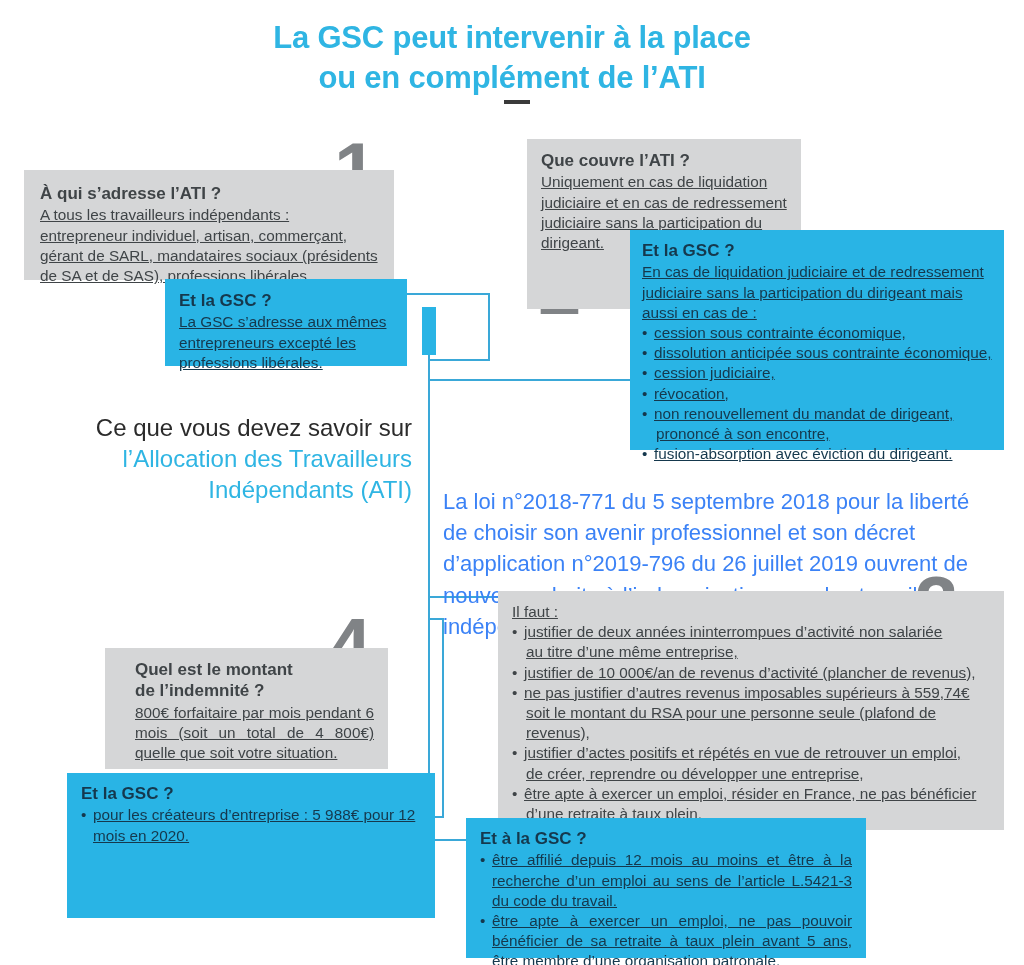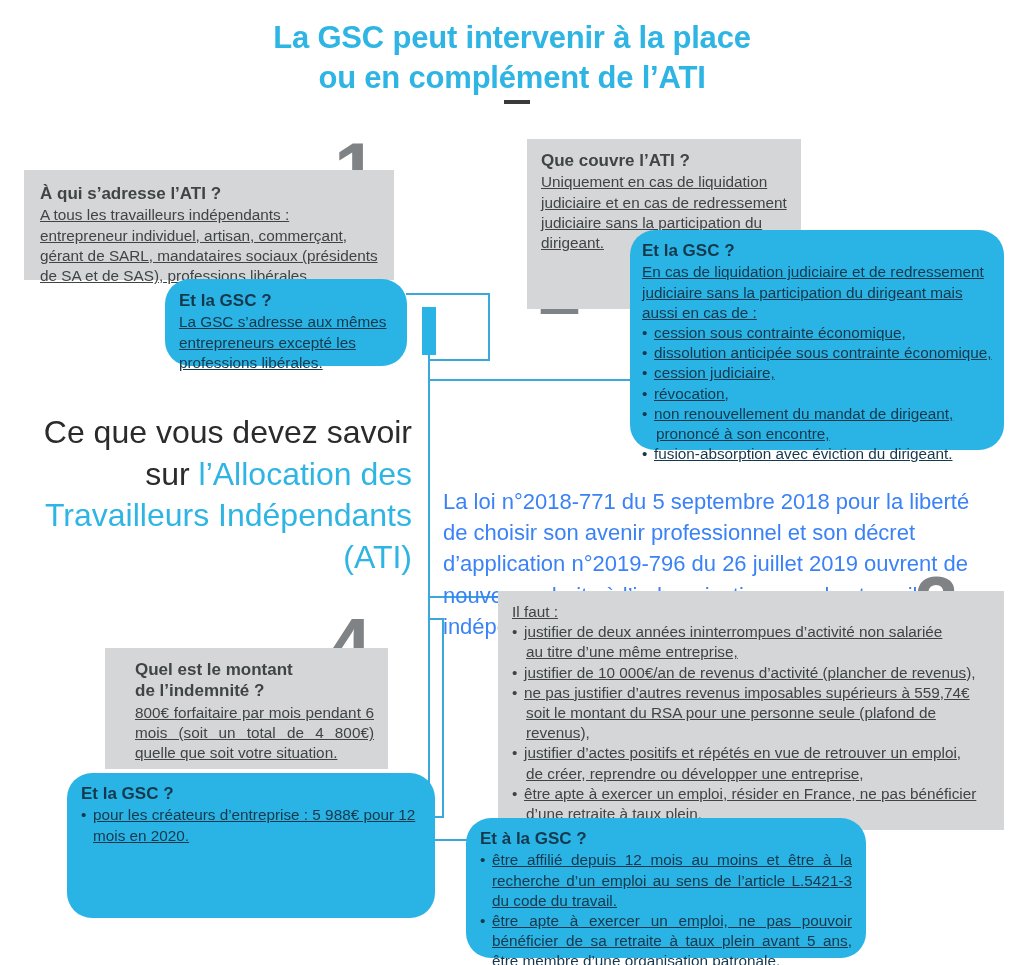--- a/index.html
+++ b/index.html
@@ -46,21 +46,20 @@
     position: absolute;
     box-sizing: border-box;
   }
   .card.grey {
     background: #d5d6d7;
     color: #3f4447;
   }
   .card.blue {
     background: #29b4e5;
     color: #15384d;
-    border-radius: 25px;
   }
   .card h3 {
     margin: 0 0 1px 0;
     font-size: 17px;
     font-weight: bold;
     line-height: 1.26;
   }
   .card .body {
     font-size: 15.3px;
     line-height: 1.32;
@@ -100,21 +99,21 @@
     letter-spacing: -2px;
   }
 
   
   .headline {
     position: absolute;
     left: 30px;
     top: 412px;
     width: 382px;
     text-align: right;
-    font-size: 32px;
+    font-size: 24px;
     font-weight: normal;
     line-height: 1.3;
     color: #2b2b2b;
   }
   .headline .accent { color: #2fb5e3; }
 
   
   .law-text {
     position: absolute;
     left: 443px;

